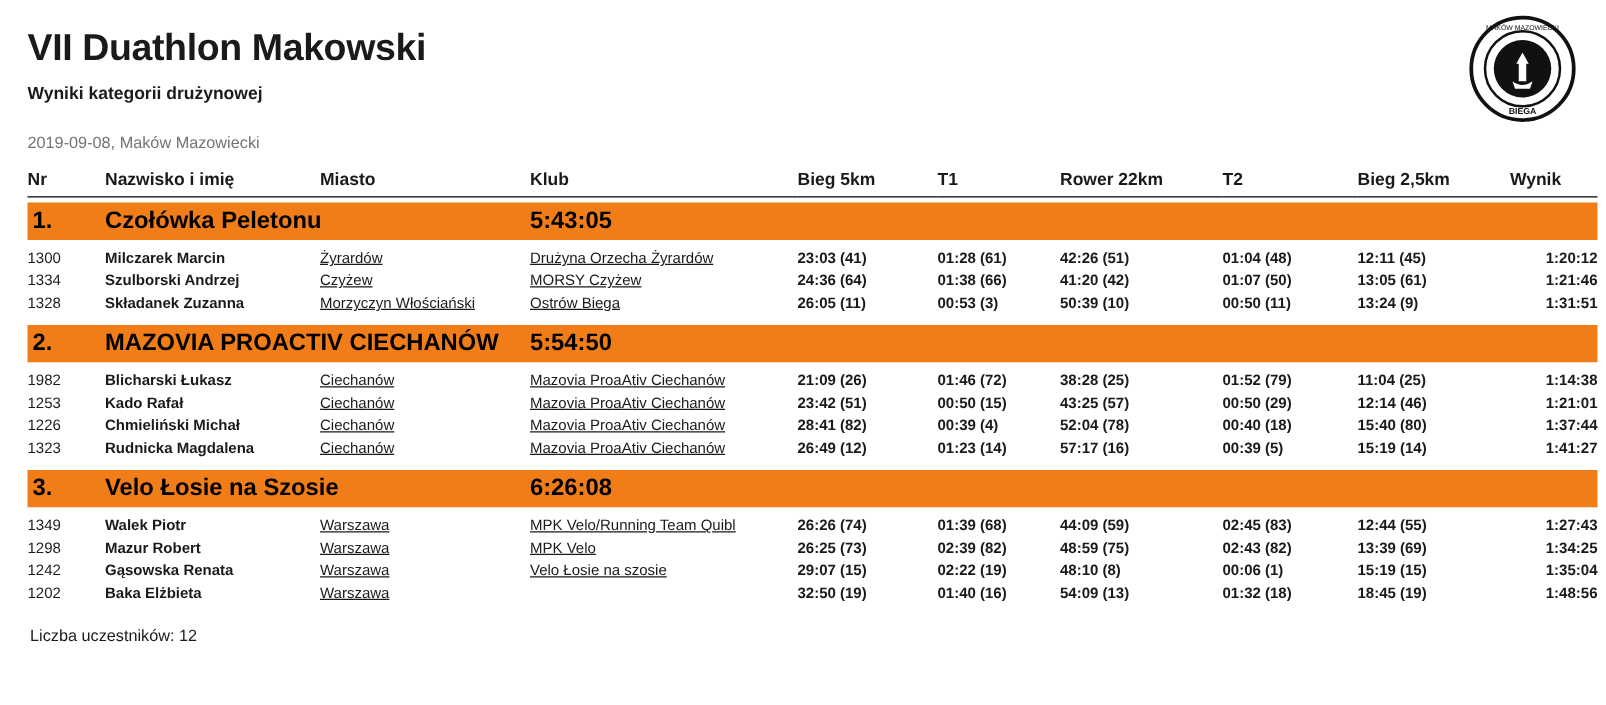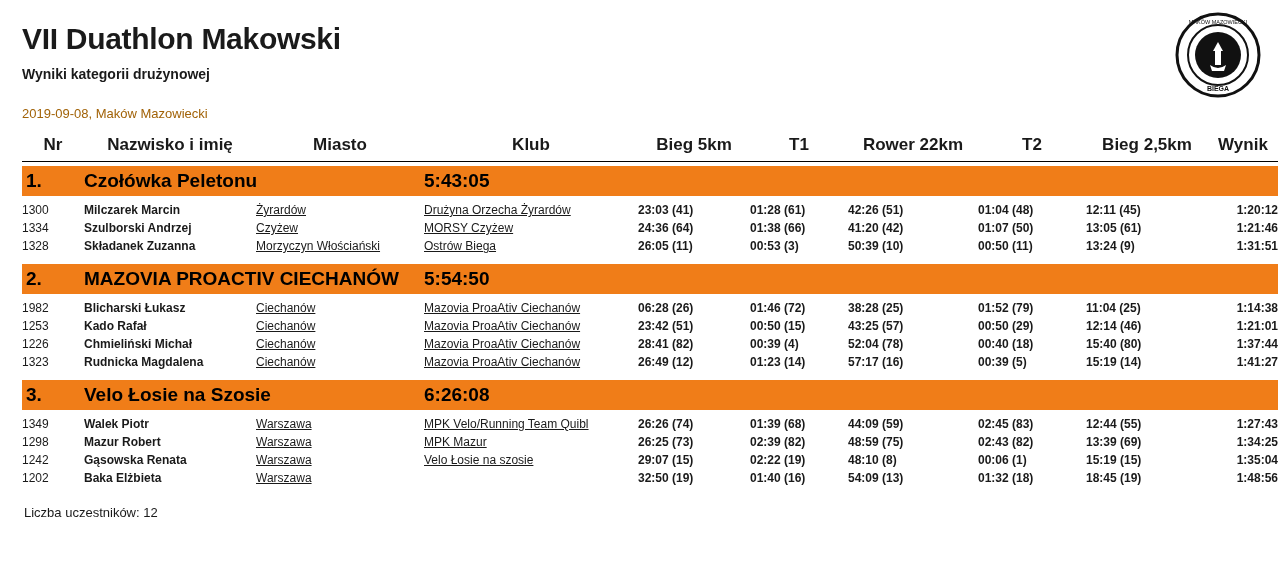--- a/index.html
+++ b/index.html
@@ -30,39 +30,39 @@
   }
   .subtitle {
     font-size: 14px;
     font-weight: bold;
     margin: 10px 0 0 0;
     line-height: 1.15;
   }
   .datebar {
     font-size: 13px;
     margin: 24px 0 0 0;
-    color: #a16207;
+    color: #737373;
   }
   .logo {
     position: absolute;
     top: 12px;
     right: 24px;
     width: 86px;
     height: 86px;
   }
   table.results {
     width: 100%;
     border-collapse: collapse;
     margin-top: 10px;
     table-layout: fixed;
   }
   table.results th {
-    font-size: 17px;
+    font-size: 14px;
     font-weight: bold;
-    text-align: center;
+    text-align: left;
     padding: 4px 0 6px 0;
     border-bottom: 1px solid #000;
     vertical-align: bottom;
   }
   table.results td {
     font-size: 12px;
     padding: 2px 0 2px 0;
     vertical-align: middle;
   }
   col.c-nr     { width: 62px; }
@@ -210,21 +210,21 @@
           <td colspan="7">5:54:50</td>
         </tr>
         <tr class="spacer-small">
           <td colspan="10"></td>
         </tr>
         <tr>
           <td class="bib">1982</td>
           <td class="athlete">Blicharski Łukasz</td>
           <td class="city">Ciechanów</td>
           <td class="club">Mazovia ProaAtiv Ciechanów</td>
-          <td class="split">06:28 (26)</td>
+          <td class="split">21:09 (26)</td>
           <td class="split">01:46 (72)</td>
           <td class="split">38:28 (25)</td>
           <td class="split">01:52 (79)</td>
           <td class="split">11:04 (25)</td>
           <td class="wynik right">1:14:38</td>
         </tr>
         <tr>
           <td class="bib">1253</td>
           <td class="athlete">Kado Rafał</td>
           <td class="city">Ciechanów</td>
@@ -280,21 +280,21 @@
           <td class="split">01:39 (68)</td>
           <td class="split">44:09 (59)</td>
           <td class="split">02:45 (83)</td>
           <td class="split">12:44 (55)</td>
           <td class="wynik right">1:27:43</td>
         </tr>
         <tr>
           <td class="bib">1298</td>
           <td class="athlete">Mazur Robert</td>
           <td class="city">Warszawa</td>
-          <td class="club">MPK Mazur</td>
+          <td class="club">MPK Velo</td>
           <td class="split">26:25 (73)</td>
           <td class="split">02:39 (82)</td>
           <td class="split">48:59 (75)</td>
           <td class="split">02:43 (82)</td>
           <td class="split">13:39 (69)</td>
           <td class="wynik right">1:34:25</td>
         </tr>
         <tr>
           <td class="bib">1242</td>
           <td class="athlete">Gąsowska Renata</td>

